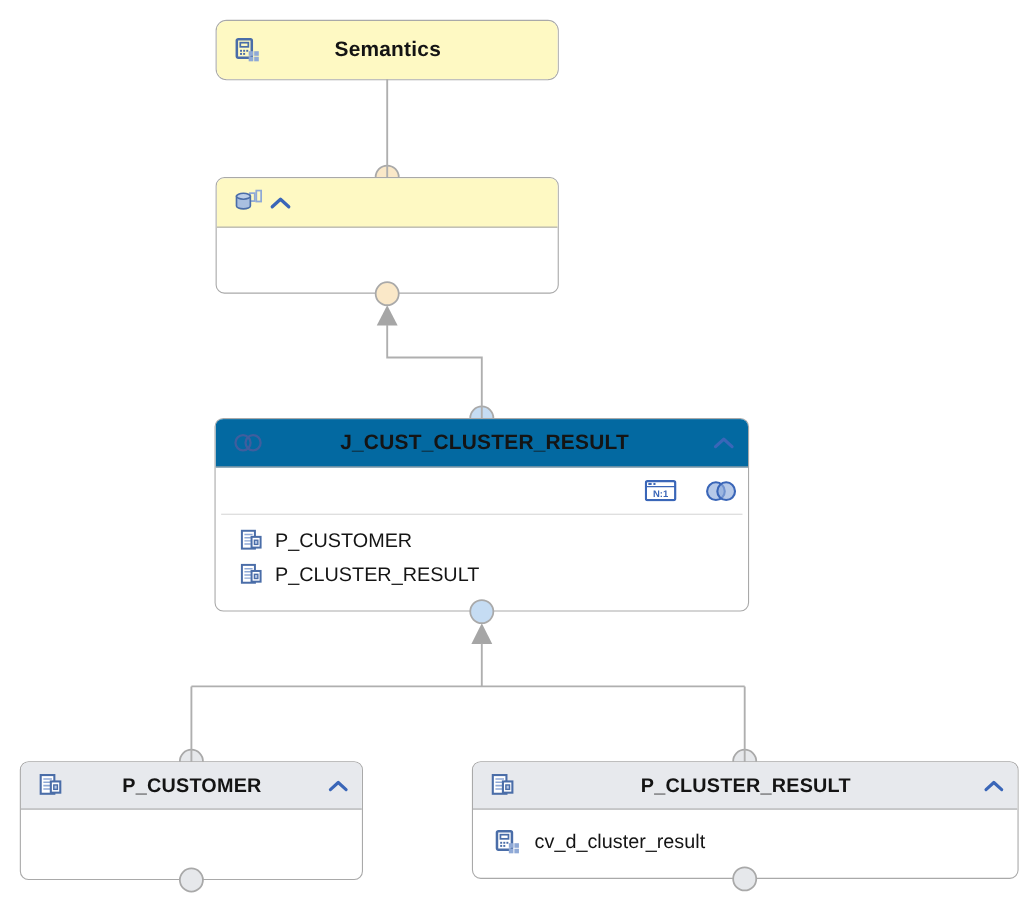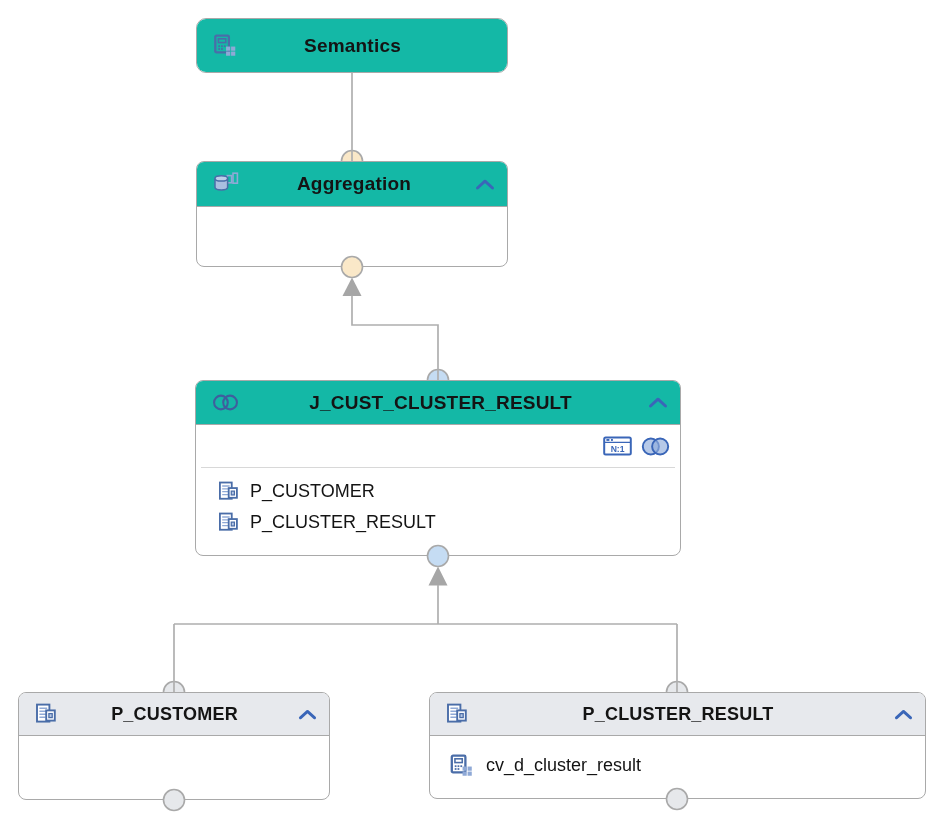--- a/index.html
+++ b/index.html
@@ -16,22 +16,22 @@
   .node {
     position:absolute; z-index:2; box-sizing:border-box;
     background:#ffffff; border:1.5px solid #A9A9A9; border-radius:8px;
     overflow:hidden;
   }
   .node-header {
     display:flex; align-items:center; box-sizing:border-box;
     padding:0 12px 0 16px;
   }
   .node-header.bordered { border-bottom:1px solid #A9A9A9; }
-  .header-cream { background:#14b8a6; }
-  .header-blue  { background:#14b8a6; }
+  .header-cream { background:#fef9c3; }
+  .header-blue  { background:#0369a1; }
   .header-gray  { background:#E7E9ED; }
   .node-title {
     flex:1; text-align:center; font-weight:bold; font-size:19px;
     letter-spacing:0.2px; white-space:nowrap; overflow:hidden;
   }
   .hdr-icon { flex:0 0 auto; display:flex; align-items:center; }
   .collapse-btn { flex:0 0 auto; display:flex; align-items:center; padding-left:6px; cursor:pointer; }
   .spacer { flex:0 0 26px; }
 
   .node-body { box-sizing:border-box; }
@@ -39,21 +39,21 @@
     display:flex; align-items:center; gap:11px;
     font-size:18px; white-space:nowrap;
   }
   .row .row-icon { display:flex; align-items:center; }
 
   
   .body-center { display:flex; align-items:center; padding-left:20px; }
   .join-body { position:relative; }
   .badge-row {
     height:42px; display:flex; align-items:center; justify-content:flex-end;
-    gap:7px; padding-right:9px;
+    gap:24px; padding-right:9px;
   }
   .body-divider { border-top:1px solid #D8D8D8; margin:0 5px; }
   .join-rows { padding:9px 0 0 22px; display:flex; flex-direction:column; gap:2px; }
   .join-rows .row { height:29px; }
 </style>
 </head>
 <body>
 
 <svg width="0" height="0" style="position:absolute" aria-hidden="true">
   <defs>
@@ -139,21 +139,20 @@
   </div>
 </div>
 
 <div class="node" style="left:196px; top:161px; width:312px; height:106px;">
   <div class="node-header header-cream bordered" style="height:45px;">
     <span class="hdr-icon">
       <svg width="26" height="24" viewBox="0 0 26 24">
           <use href="#ic-aggregation"></use>
         </svg>
     </span>
-    <span class="node-title">Aggregation</span>
     <span class="collapse-btn">
       <svg width="20" height="13" viewBox="0 0 20 13">
           <use href="#ic-chevron-up"></use>
         </svg>
     </span>
   </div>
 </div>
 
 <div class="node" style="left:195px; top:380px; width:486px; height:176px;">
   <div class="node-header header-blue bordered" style="height:44px;">

